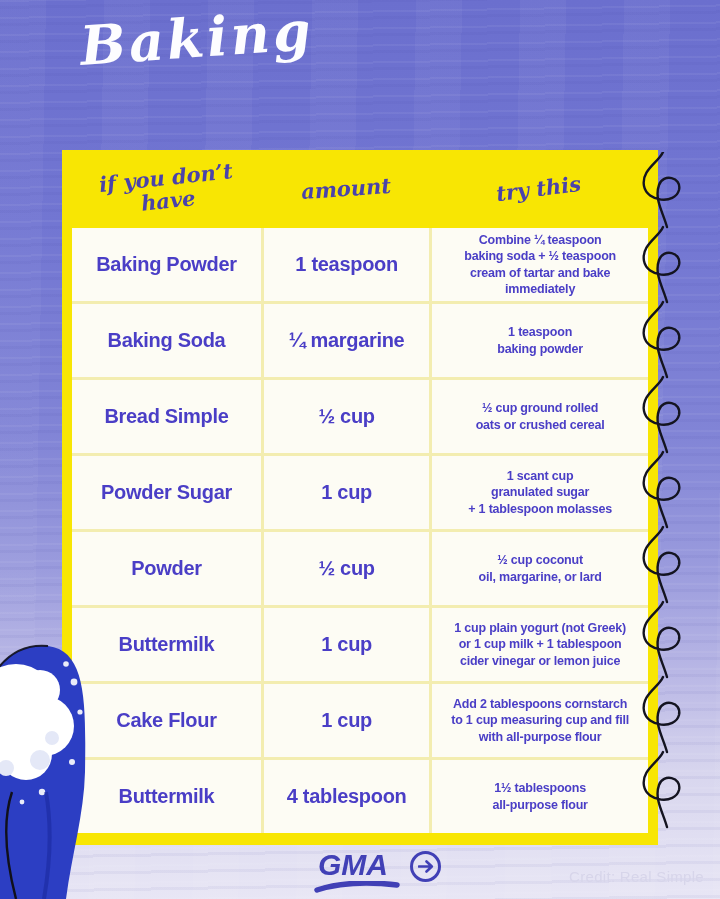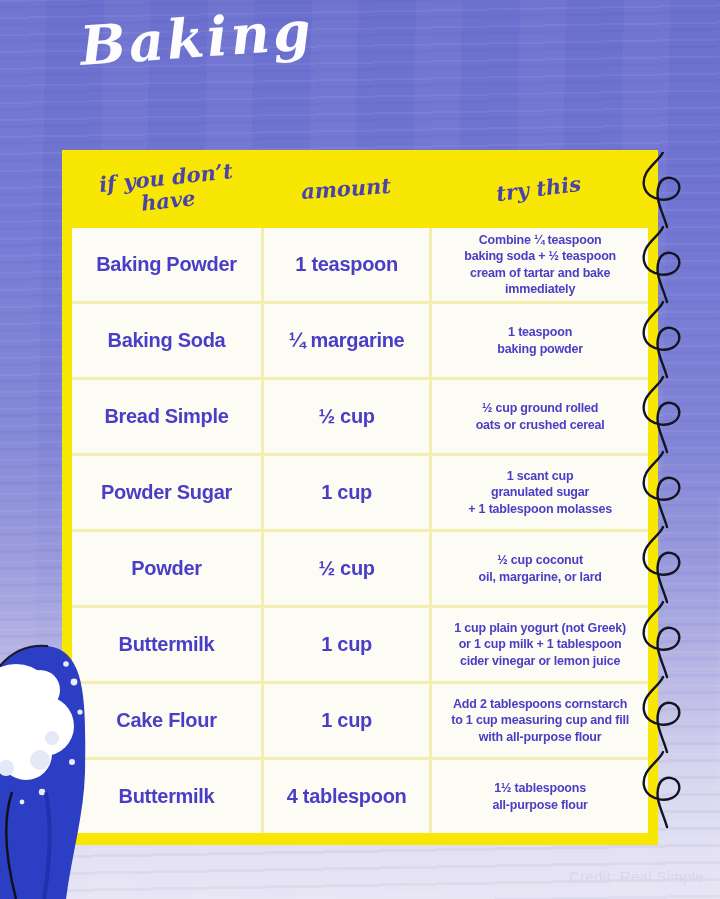--- a/index.html
+++ b/index.html
@@ -277,15 +277,28 @@
       <circle cx="98" cy="70" r="2.6"></circle>
       <circle cx="84" cy="22" r="2.8"></circle>
       <circle cx="90" cy="120" r="3"></circle>
       <circle cx="60" cy="150" r="3.2"></circle>
       <circle cx="40" cy="160" r="2.4"></circle>
     </g>
     <path d="M30 150 C 20 180 24 218 34 257" stroke="#10101a" stroke-width="2.4" fill="none"></path>
     <path d="M64 150 C 70 185 68 222 62 257" stroke="#1b2a9e" stroke-width="4" fill="none" opacity="0.6"></path>
   </svg>
 
+  <div class="gma">
+    <div class="gma-wordmark">
+      <span class="gma-text">GMA</span>
+      <svg class="gma-swoosh" width="86" height="12" viewBox="0 0 86 12">
+        <path d="M3 9 C 28 1 58 1 83 4" stroke="#4140b6" stroke-width="5.5" fill="none" stroke-linecap="round"></path>
+      </svg>
+    </div>
+    <div class="gma-arrow">
+      <svg width="16" height="13" viewBox="0 0 16 13">
+        <path d="M1 6.5 H13 M8.5 1.5 L13.8 6.5 L8.5 11.5" stroke="#4140b6" stroke-width="2.6" fill="none" stroke-linecap="round" stroke-linejoin="round"></path>
+      </svg>
+    </div>
+  </div>
   <div class="credit">Credit: Real Simple</div>
 
 </div>
 
 </body></html>

